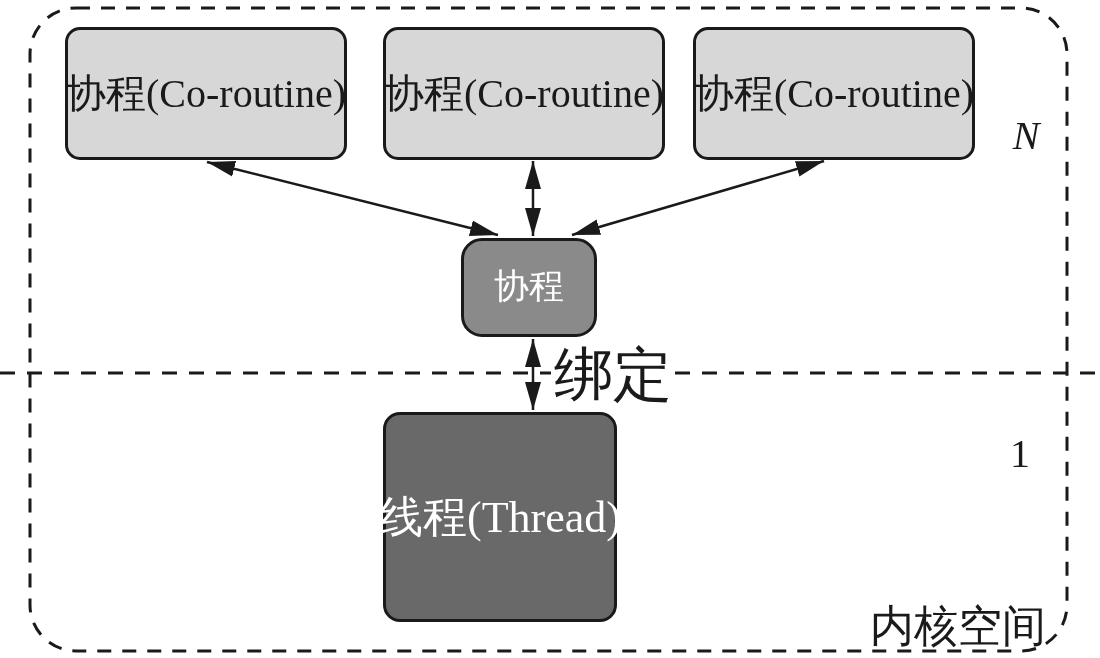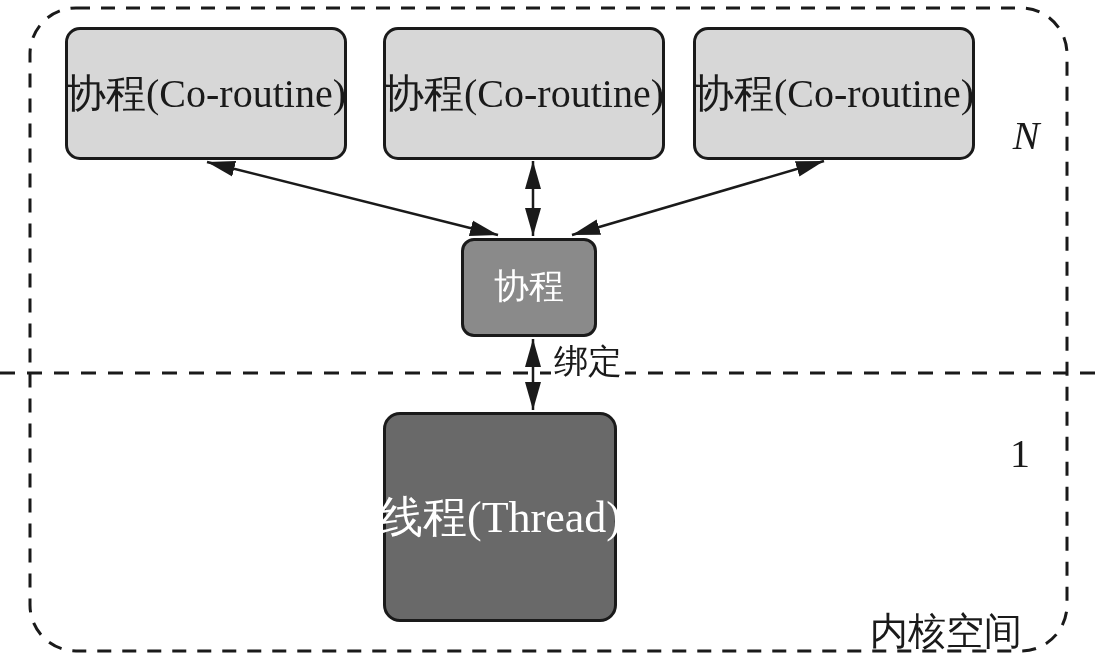--- a/index.html
+++ b/index.html
@@ -39,21 +39,21 @@
     border-radius: 15px;
     background: var(--coroutine-box-fill, #d7d7d7);
     color: var(--text-dark, #1a1a1a);
     font-size: 40px;
   }
   .scheduler-box {
     left: 461px;
     top: 238px;
     width: 136px;
     height: 99px;
-    border-radius: 13px;
+    border-radius: 21px;
     background: var(--scheduler-fill, #8a8a8a);
     color: var(--text-light, #ffffff);
     font-size: 35px;
     line-height: 1.15;
     flex-direction: column;
   }
   .thread-box {
     left: 383px;
     top: 412px;
     width: 234px;
@@ -84,28 +84,27 @@
   .label-one {
     left: 998px;
     top: 430px;
     width: 44px;
     text-align: center;
     font-size: 40px;
   }
   .label-kernel-space {
     left: 870px;
     top: 597px;
-    font-size: 38px;
-    margin-top: 9px;
+    font-size: 44px;
   }
   .label-binding {
     position: absolute;
     left: 551px;
     top: 344px;
-    font-size: 34px;
+    font-size: 59px;
     line-height: 1.08;
     color: var(--text-dark, #1a1a1a);
     background: #ffffff;
     padding: 0 3px;
     white-space: nowrap;
   }
 </style>
 </head>
 <body>
 

